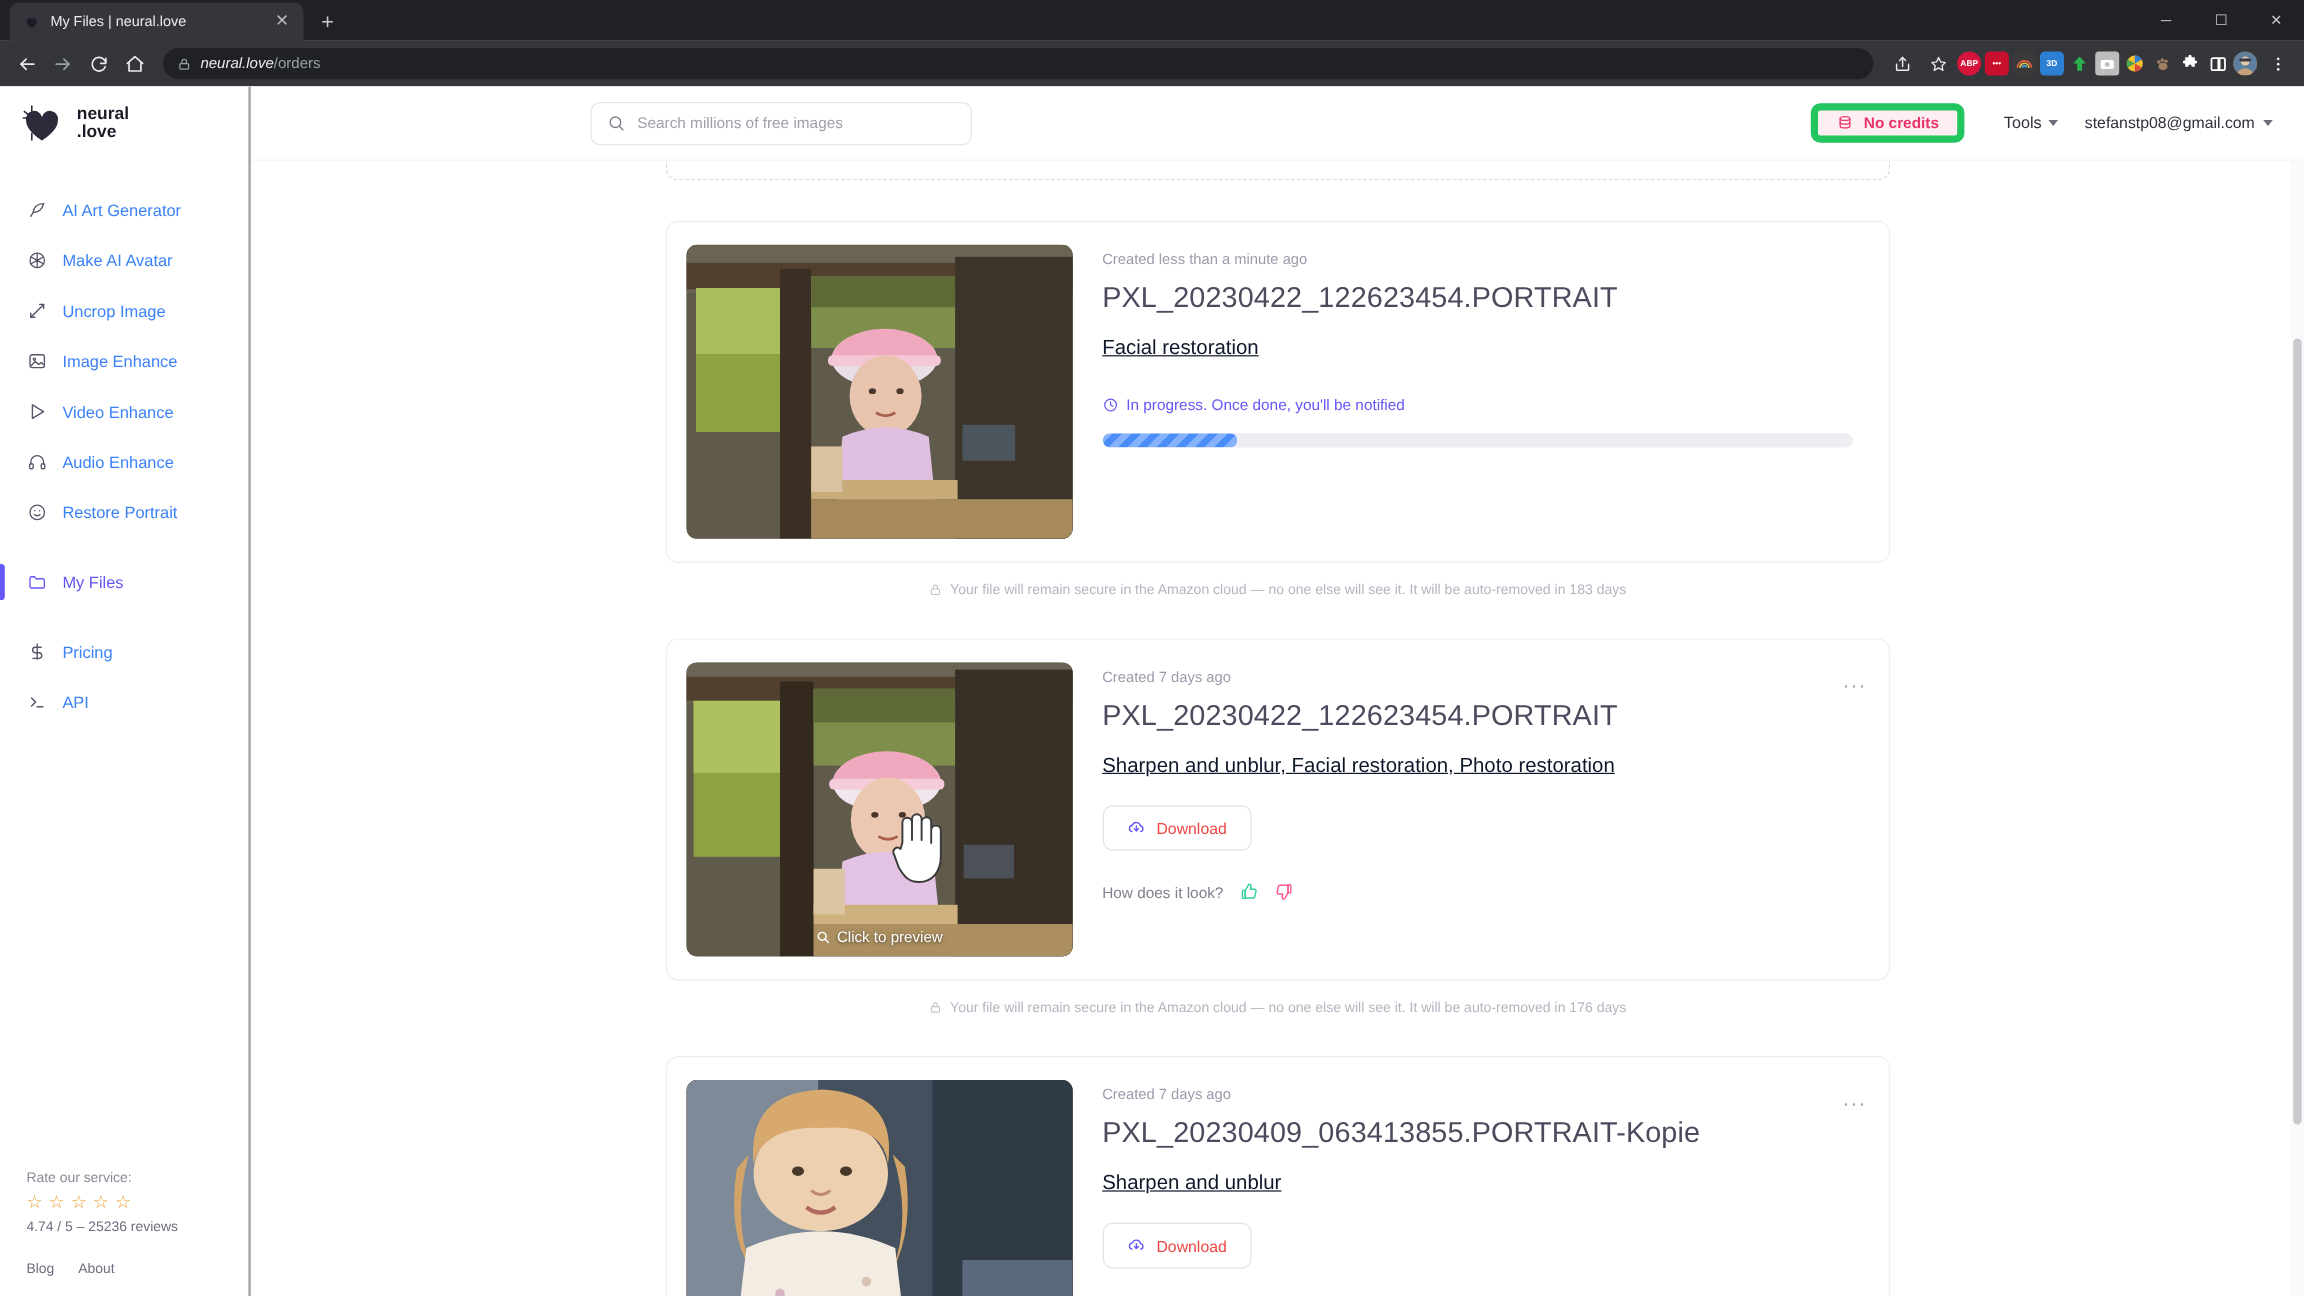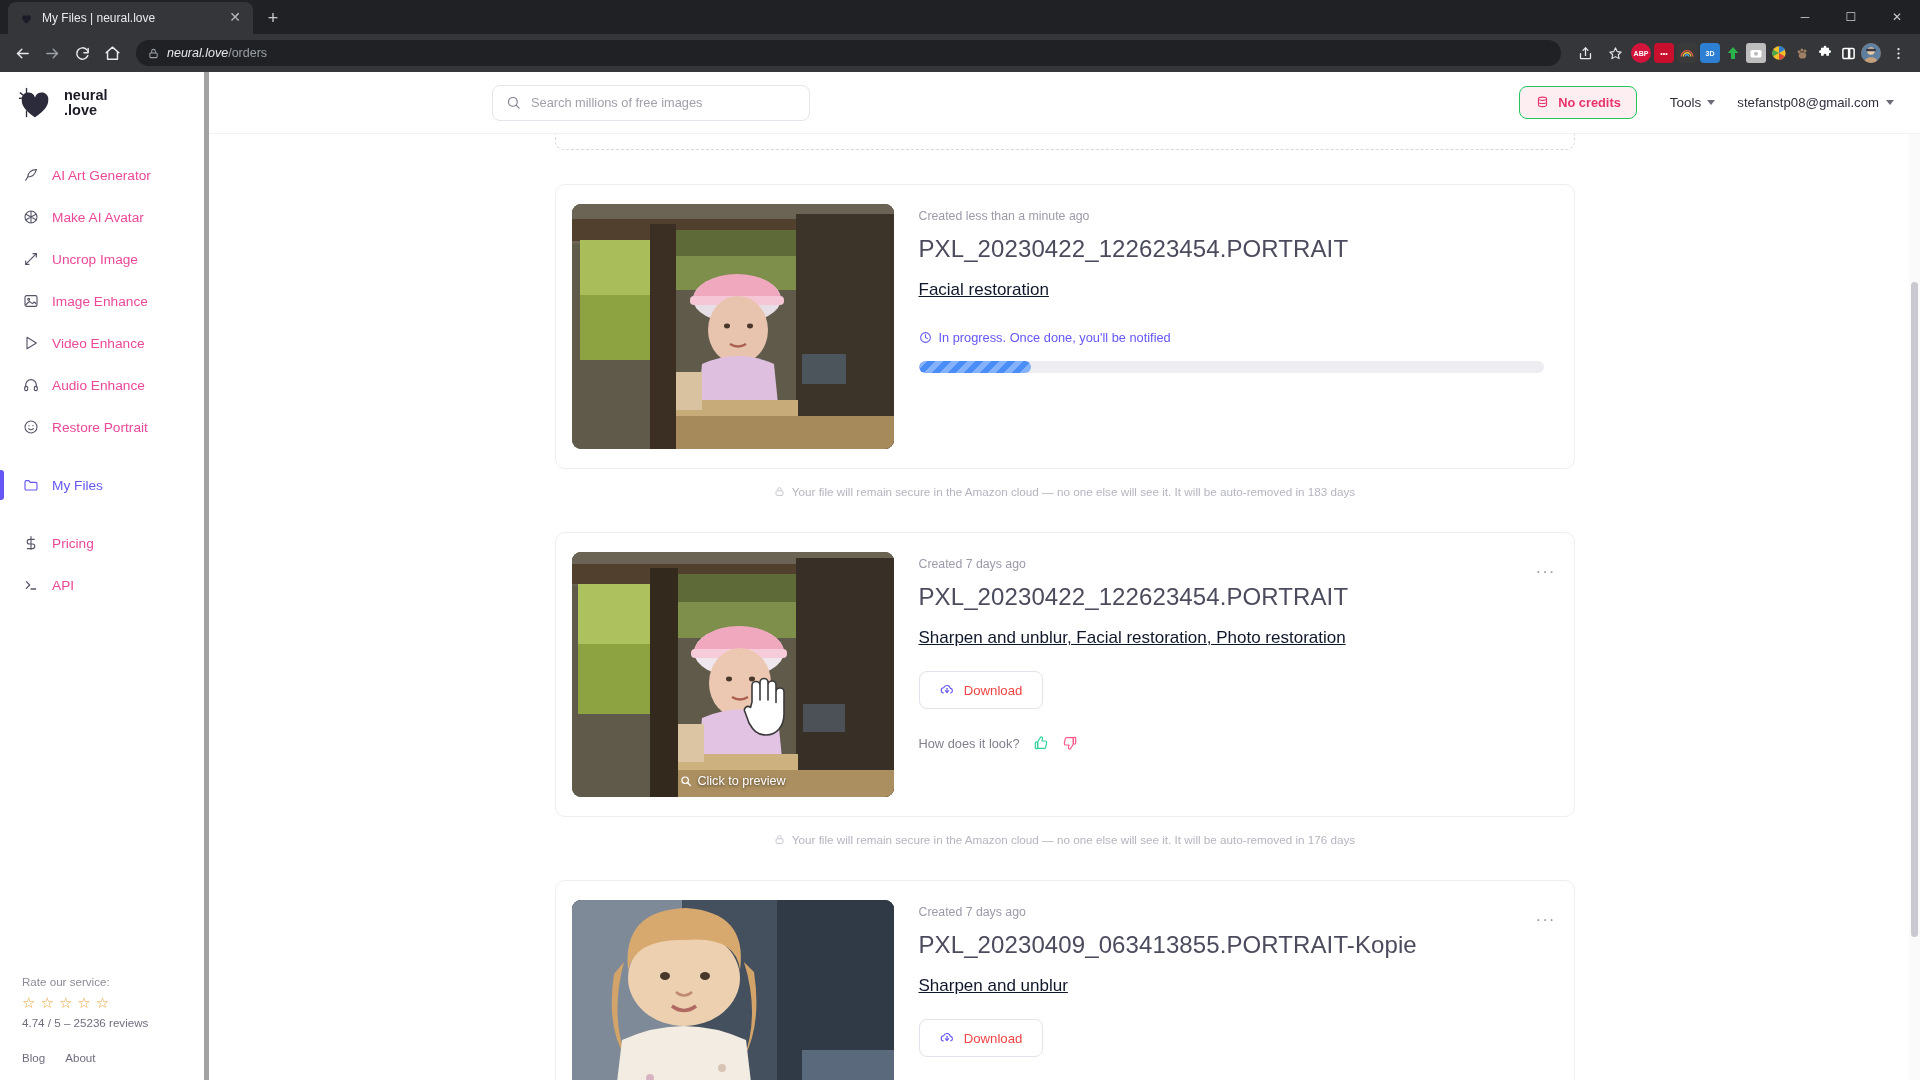--- a/index.html
+++ b/index.html
@@ -55,31 +55,31 @@
   .ext {
     width: 20px; height: 20px; border-radius: 4px; display:flex; align-items:center;
     justify-content:center; font-size: 7px; color:#fff; font-weight:bold;
   }
 
   
   .page { flex: 1; display: flex; background: #fff; position: relative; overflow: hidden; }
 
   
   .sidebar {
-    width: 209px; flex: 0 0 209px; border-right: 5px solid #a3a3a3;
+    width: 209px; flex: 0 0 209px; border-right: 2px solid #a3a3a3;
     display: flex; flex-direction: column; background: #fff; position: relative;
   }
   .brand { height: 62px; display: flex; align-items: center; gap: 10px; padding-left: 16px; }
   .brand-heart { width: 38px; height: 34px; position: relative; flex: 0 0 38px; }
   .brand-text { font-size: 14.5px; line-height: 15px; color: #1c1c28; font-weight: 600; }
 
   .nav { padding-top: 20px; display: flex; flex-direction: column; }
   .nav-item {
     height: 42px; display: flex; align-items: center; gap: 13px; padding-left: 22px;
-    color: #ec4899; font-size: 13.7px; position: relative;
+    color: #3b82f6; font-size: 13.7px; position: relative;
   }
   .nav-item .ico { width: 17px; height: 17px; display:flex; align-items:center; justify-content:center; color:#555568; flex:0 0 17px;}
   .nav-item.active { color: #6457f6; }
   .nav-item.active .ico { color: #6457f6; }
   .nav-item.active::before {
     content: ""; position: absolute; left: 0; top: 6px; bottom: 6px; width: 4px;
     background: #6457f6; border-radius: 0 3px 3px 0;
   }
   .nav-gap { height: 16px; }
 
@@ -101,21 +101,21 @@
     width: 318px; height: 36px; border: 1px solid #e4e4ec; border-radius: 8px;
     display: flex; align-items: center; gap: 10px; padding: 0 13px; margin-left: 283px;
   }
   .search input {
     border: none; outline: none; font-size: 12.8px; color: #3b82f6; width: 100%;
     font-family: "Liberation Sans", sans-serif; background: transparent;
   }
   .search input::placeholder { color: #a0a0ad; }
   .top-right { margin-left: auto; display: flex; align-items: center; gap: 22px; }
   .credits-pill {
-    height: 33px; background: #fdeef2; border: 1px solid #22c55e; border-radius: 8px;
+    height: 33px; background: #fdeef2; border: 6px solid #22c55e; border-radius: 8px;
     display: flex; align-items: center; gap: 8px; padding: 0 15px;
     color: #e8346b; font-size: 12.8px; font-weight: bold;
   }
   .tools-btn { display: flex; align-items: center; gap: 6px; font-size: 13.5px; color: #30303f; margin-left: 11px; }
   .acct { display: flex; align-items: center; gap: 7px; font-size: 13.2px; color: #30303f; }
   .caret { width: 0; height: 0; border-left: 4px solid transparent; border-right: 4px solid transparent; border-top: 5px solid #6b6b7b; }
 
   .scrollarea { flex: 1; overflow: hidden; position: relative; background: #fff; padding-bottom: 4px; }
   .content { width: 1020px; margin: 0 auto; padding-top: 0; }
 

